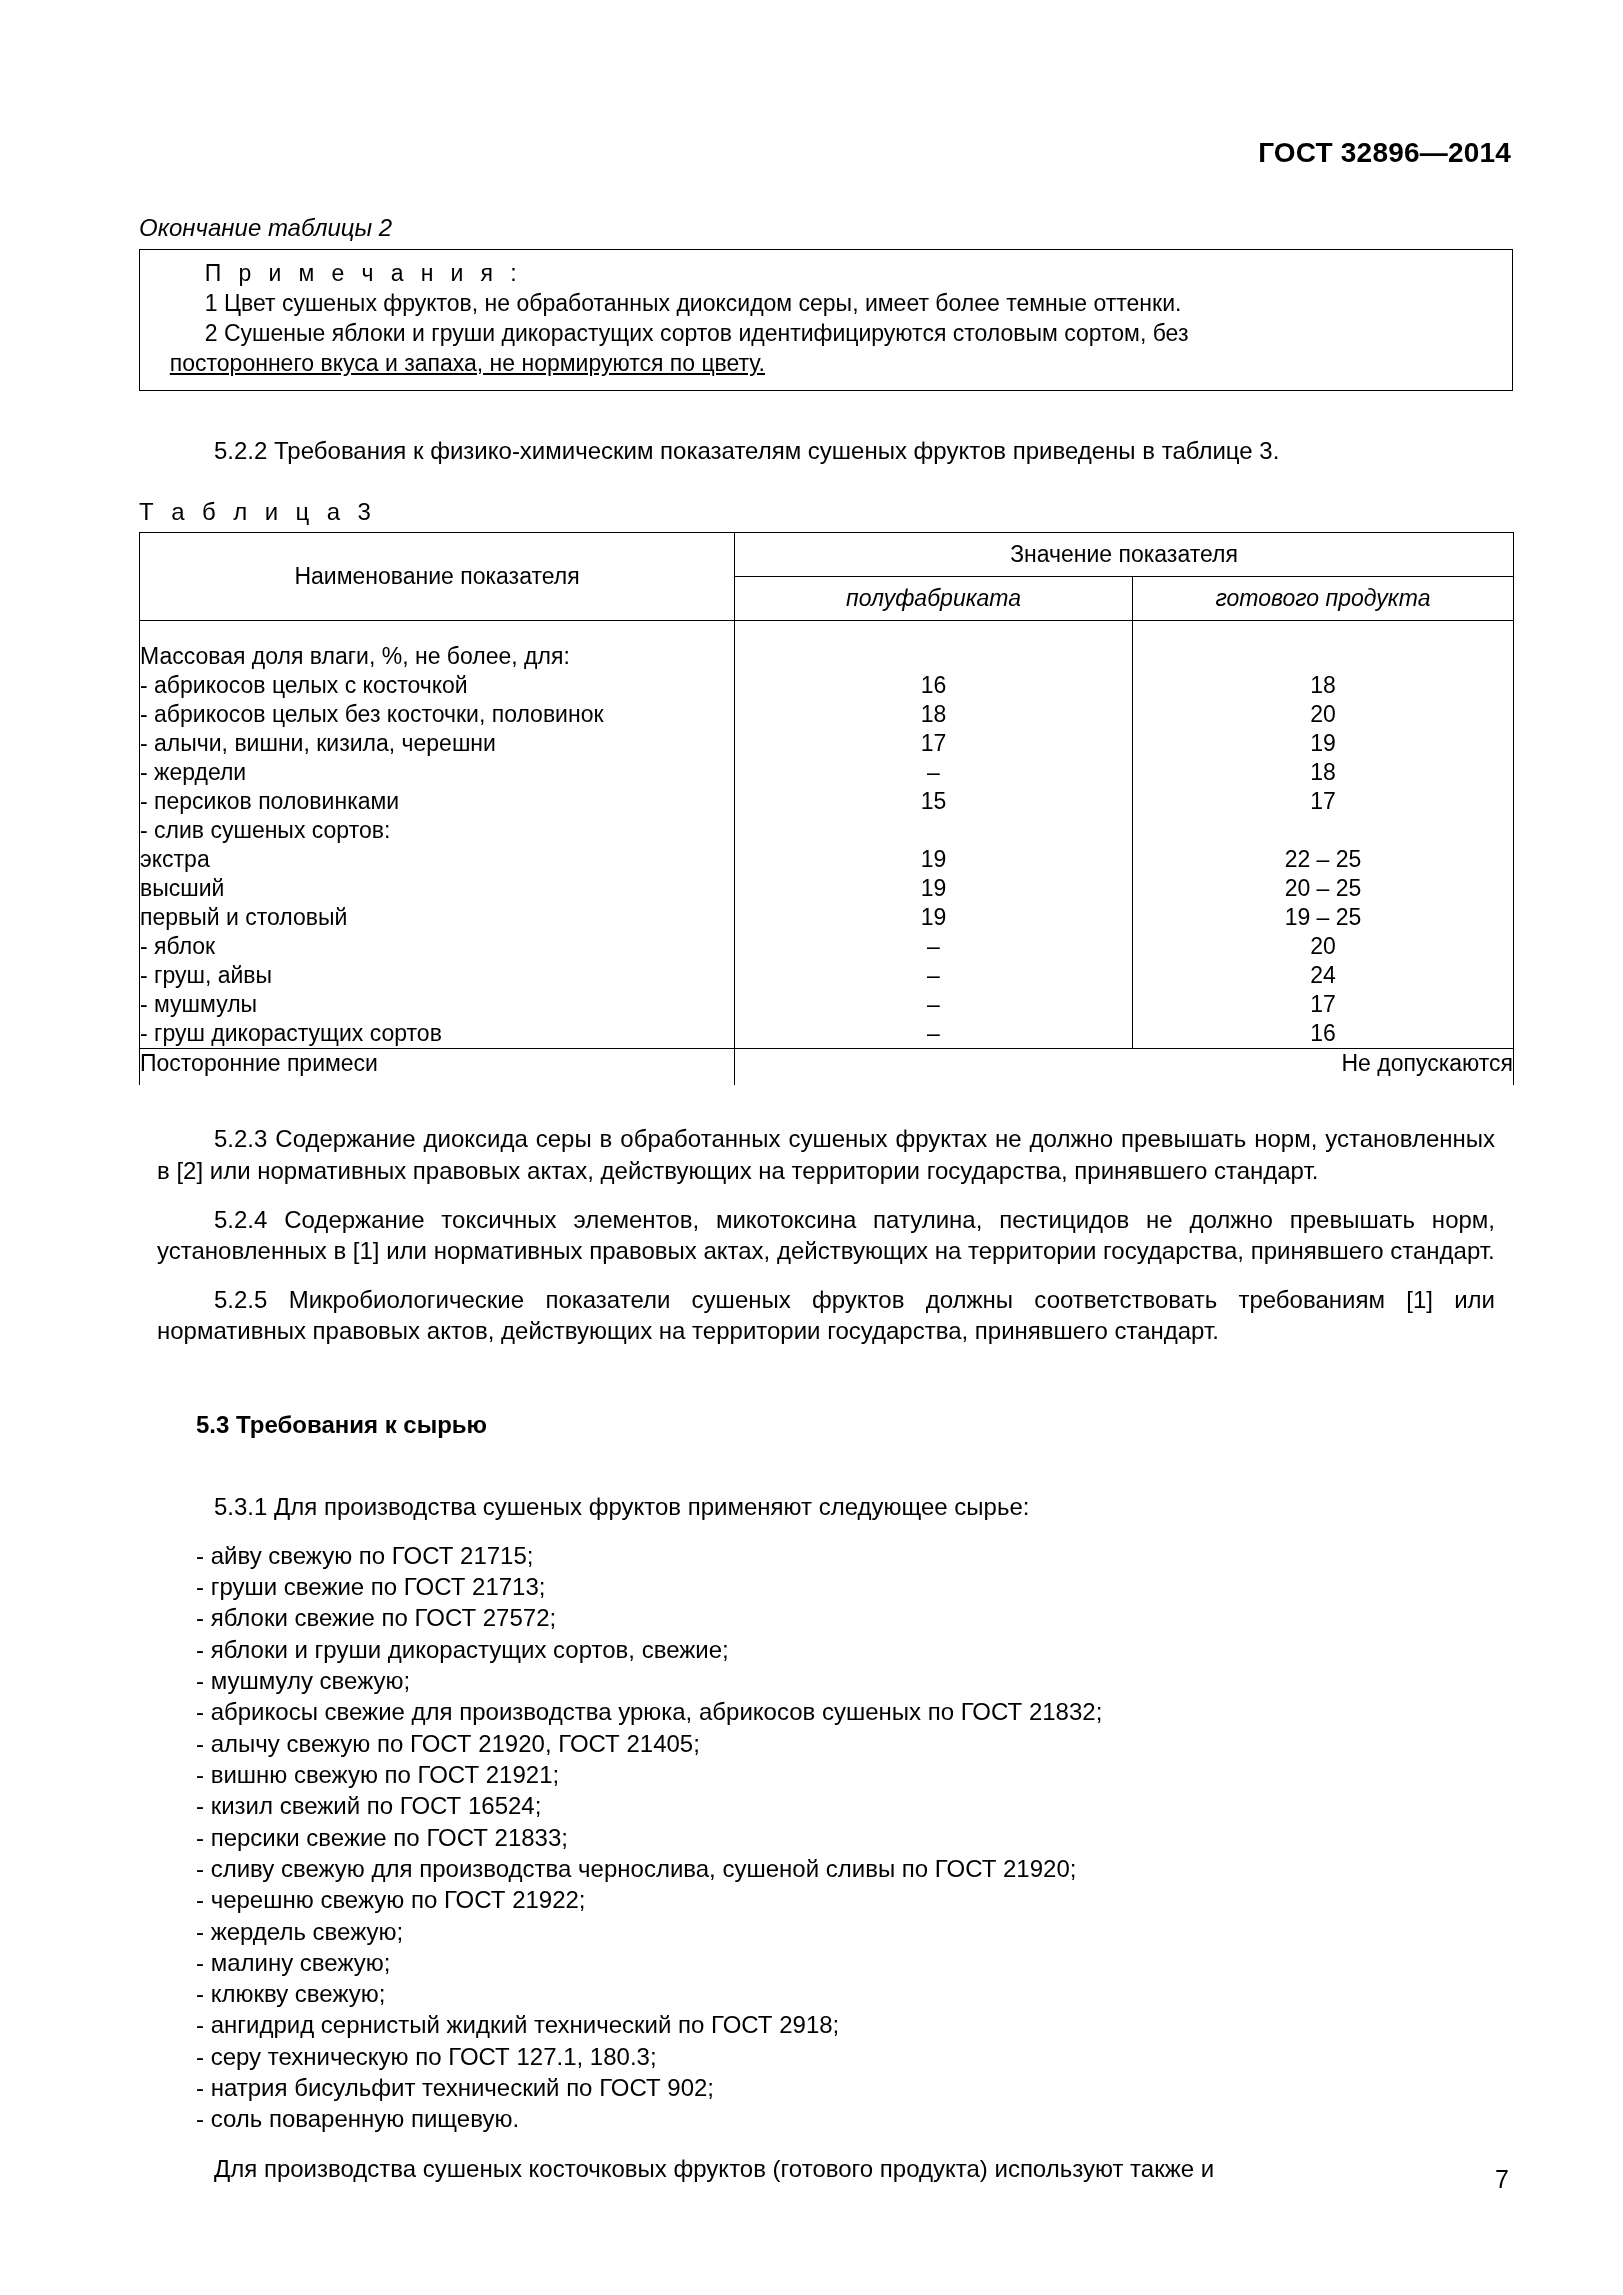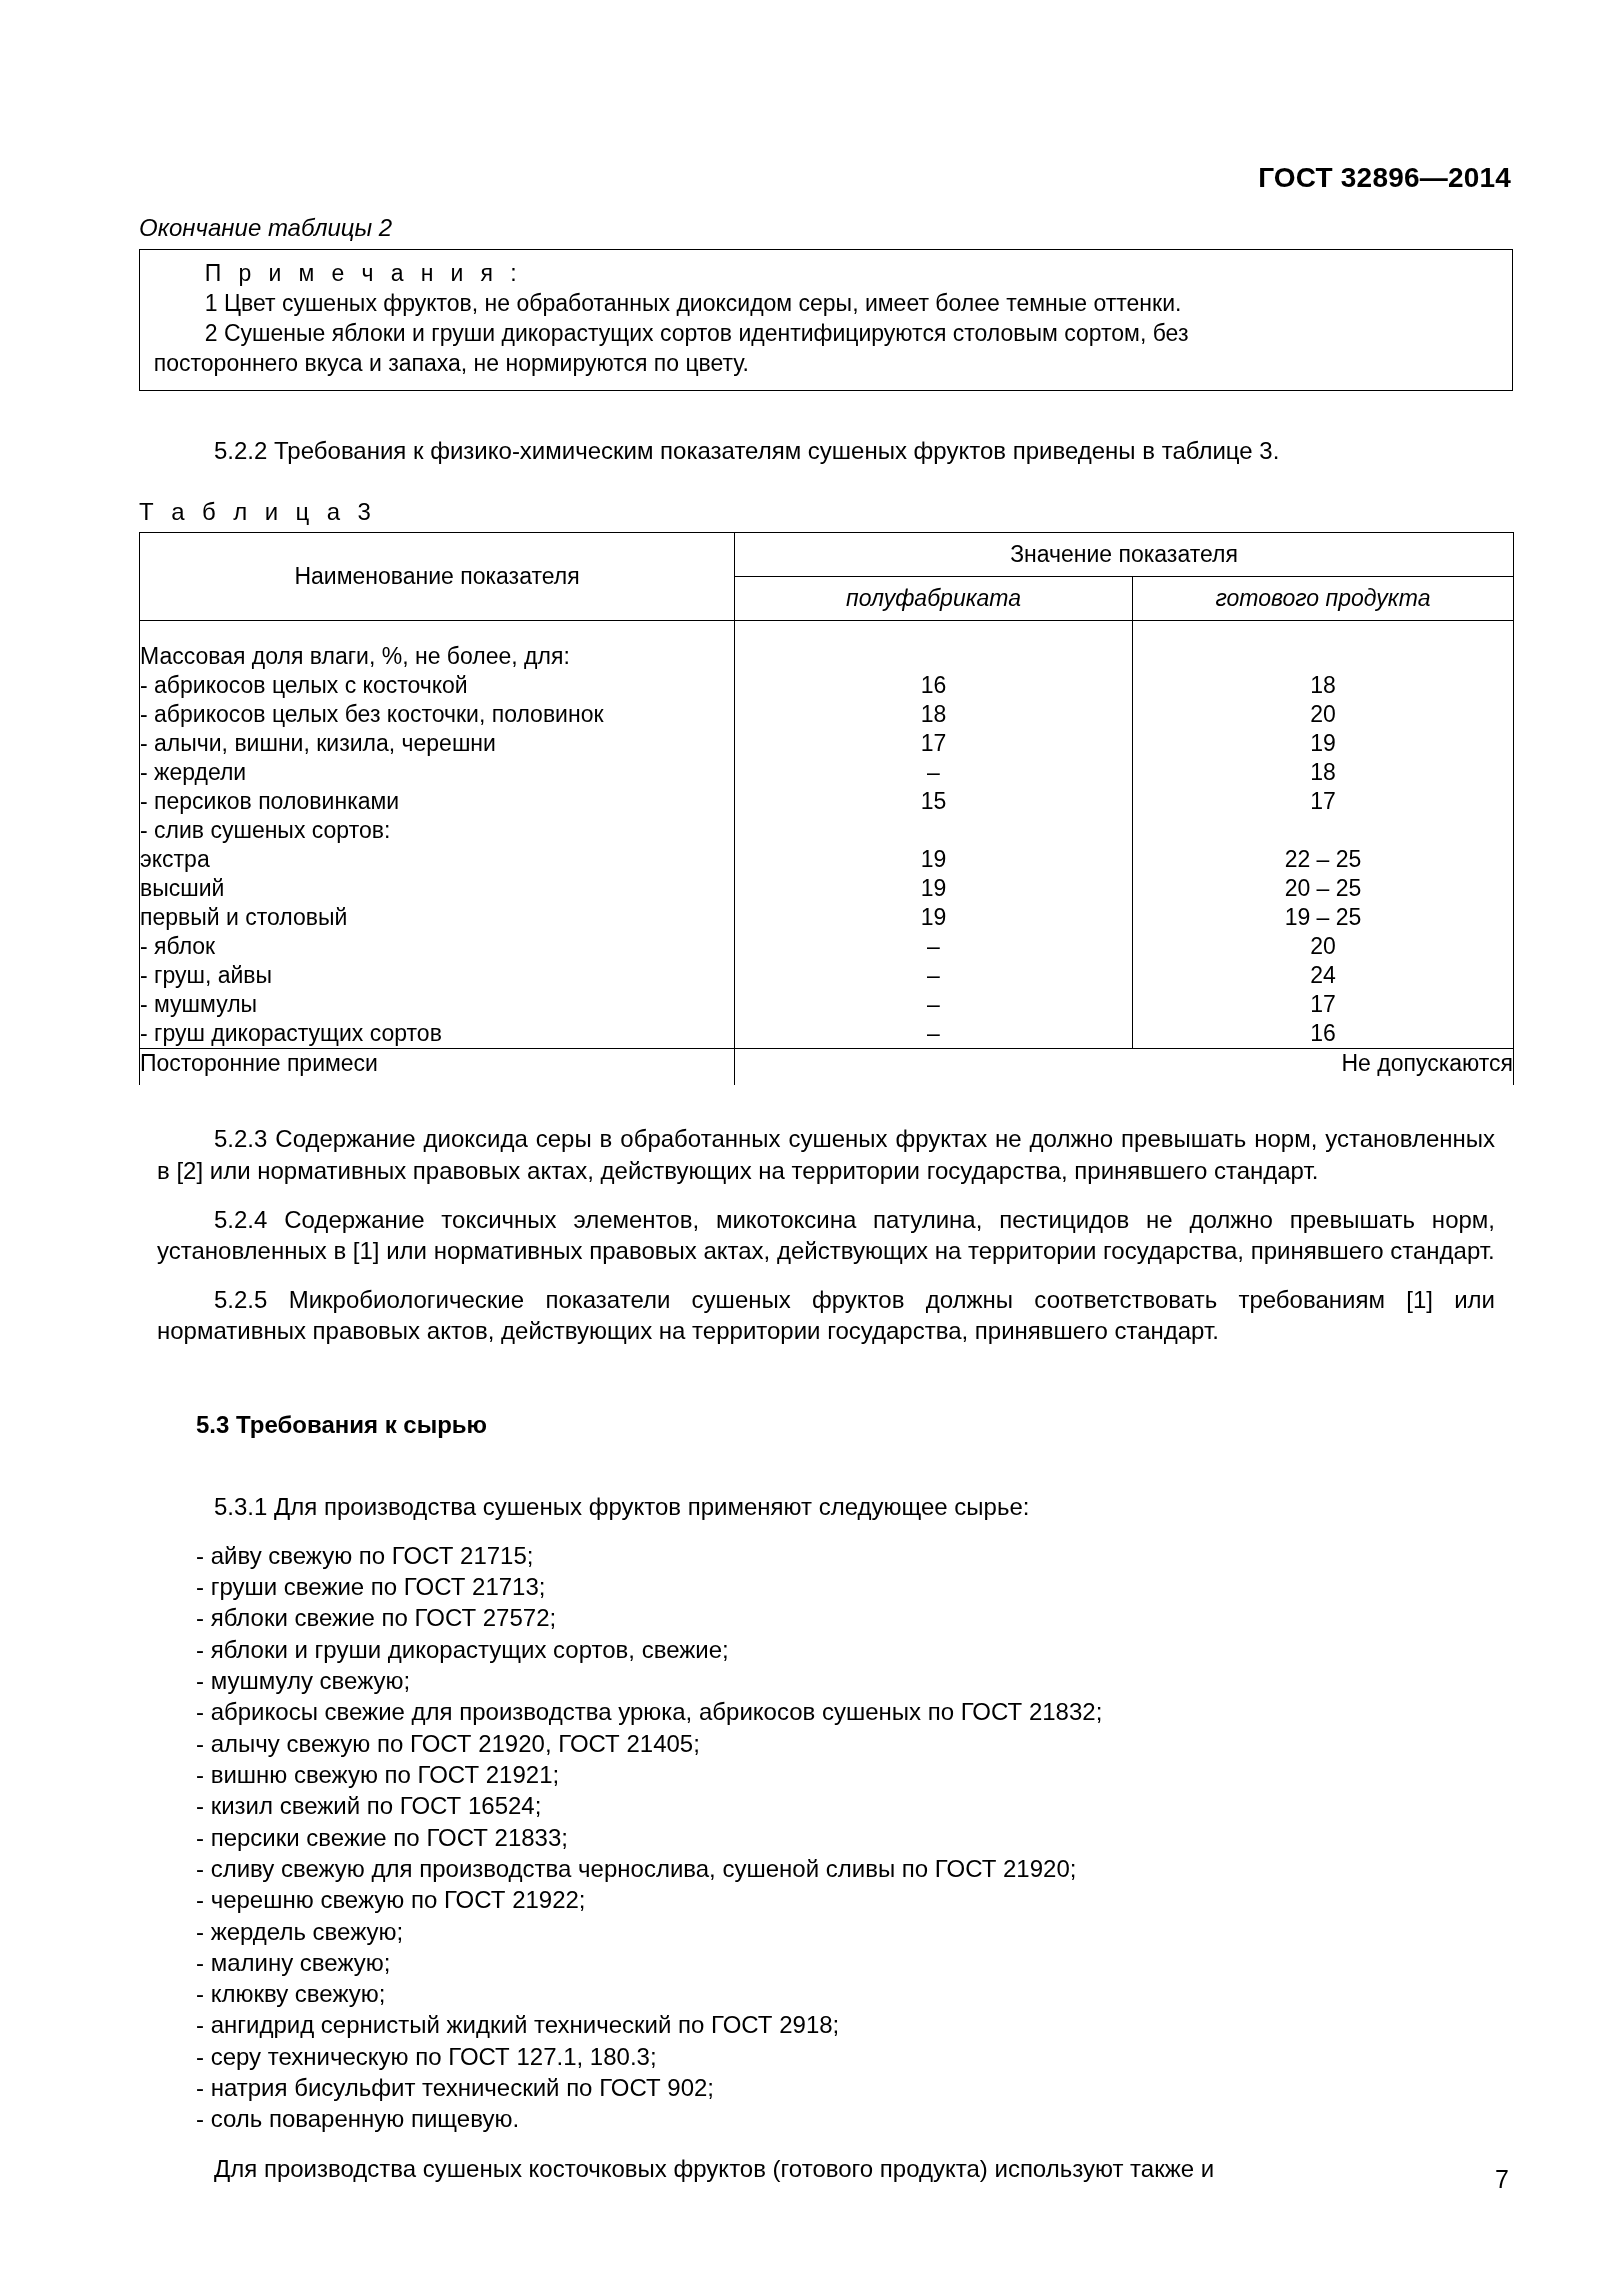--- a/index.html
+++ b/index.html
@@ -22,21 +22,21 @@
     left: 0; top: 0;
     width: 1624px;
     height: 2295px;
     box-sizing: border-box;
     padding: 0;
   }
 
   
   .doc-header {
     position: absolute;
-    top: 162px;
+    top: 137px;
     right: 113px;
     font-size: 28px;
     font-weight: bold;
     letter-spacing: 0.2px;
     white-space: nowrap;
   }
 
   
   .content {
     position: absolute;
@@ -62,21 +62,22 @@
   }
   .notes-title {
     letter-spacing: 5.4px;
     margin-left: 51px;
     white-space: nowrap;
   }
   .notes-line {
     margin-left: 51px;
   }
   .notes-line.cont {
-    margin-left: 0;
+    margin-left: 16px;
+    text-decoration: underline;
   }
 
   
   p.para {
     font-size: 24px;
     line-height: 1.30;
     margin: 18px;
     text-align: justify;
     text-indent: 57px;
     hyphens: none;

